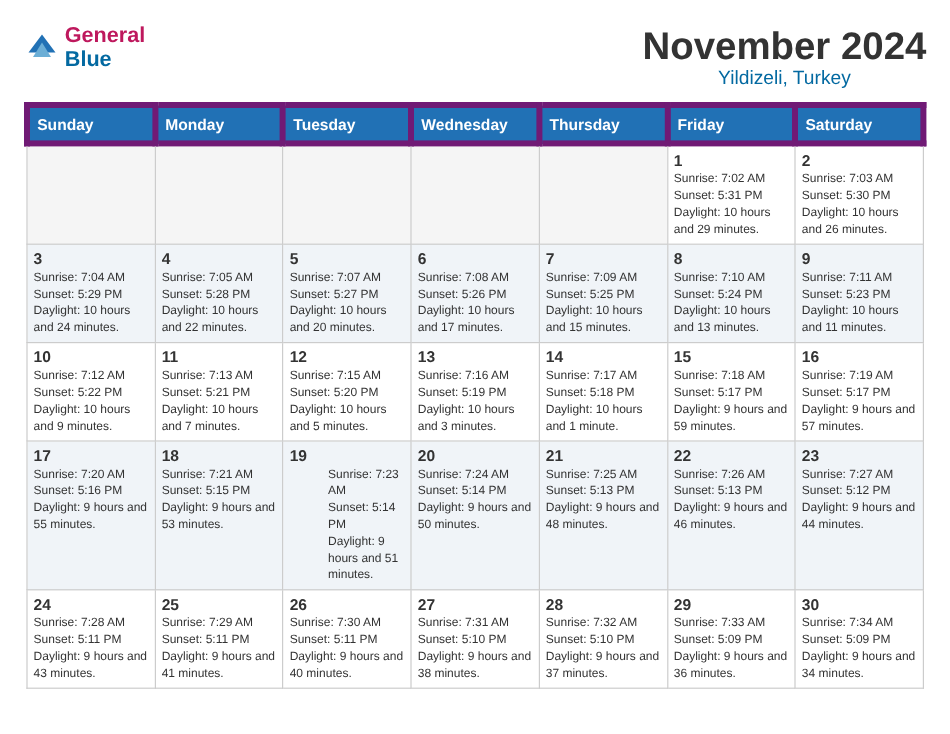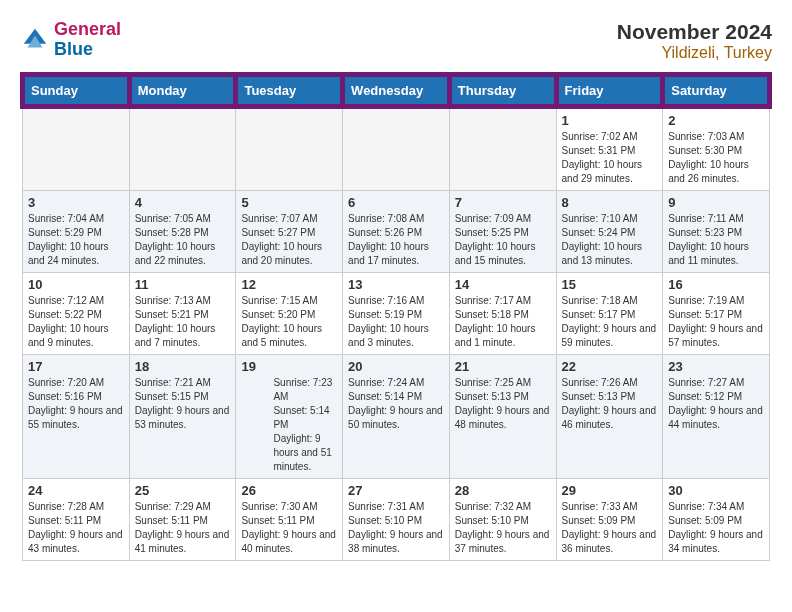--- a/index.html
+++ b/index.html
@@ -29,27 +29,28 @@
     .logo-blue { color: #0369a1; }
     .logo-icon {
       width: 30px;
       height: 30px;
       margin-right: 4px;
     }
     .title-block {
       text-align: right;
     }
     .month-title {
-      font-size: 21px;
+      font-size: 32px;
       font-weight: bold;
       color: #333;
     }
     .location {
       font-size: 16px;
-      color: #a16207;
+      color: #0369a1;
+      text-align: center;
     }
     table {
       width: 100%;
       border-collapse: collapse;
       table-layout: fixed;
     }
     th {
       background-color: #2171b5;
       color: #fff;
       text-align: left;

